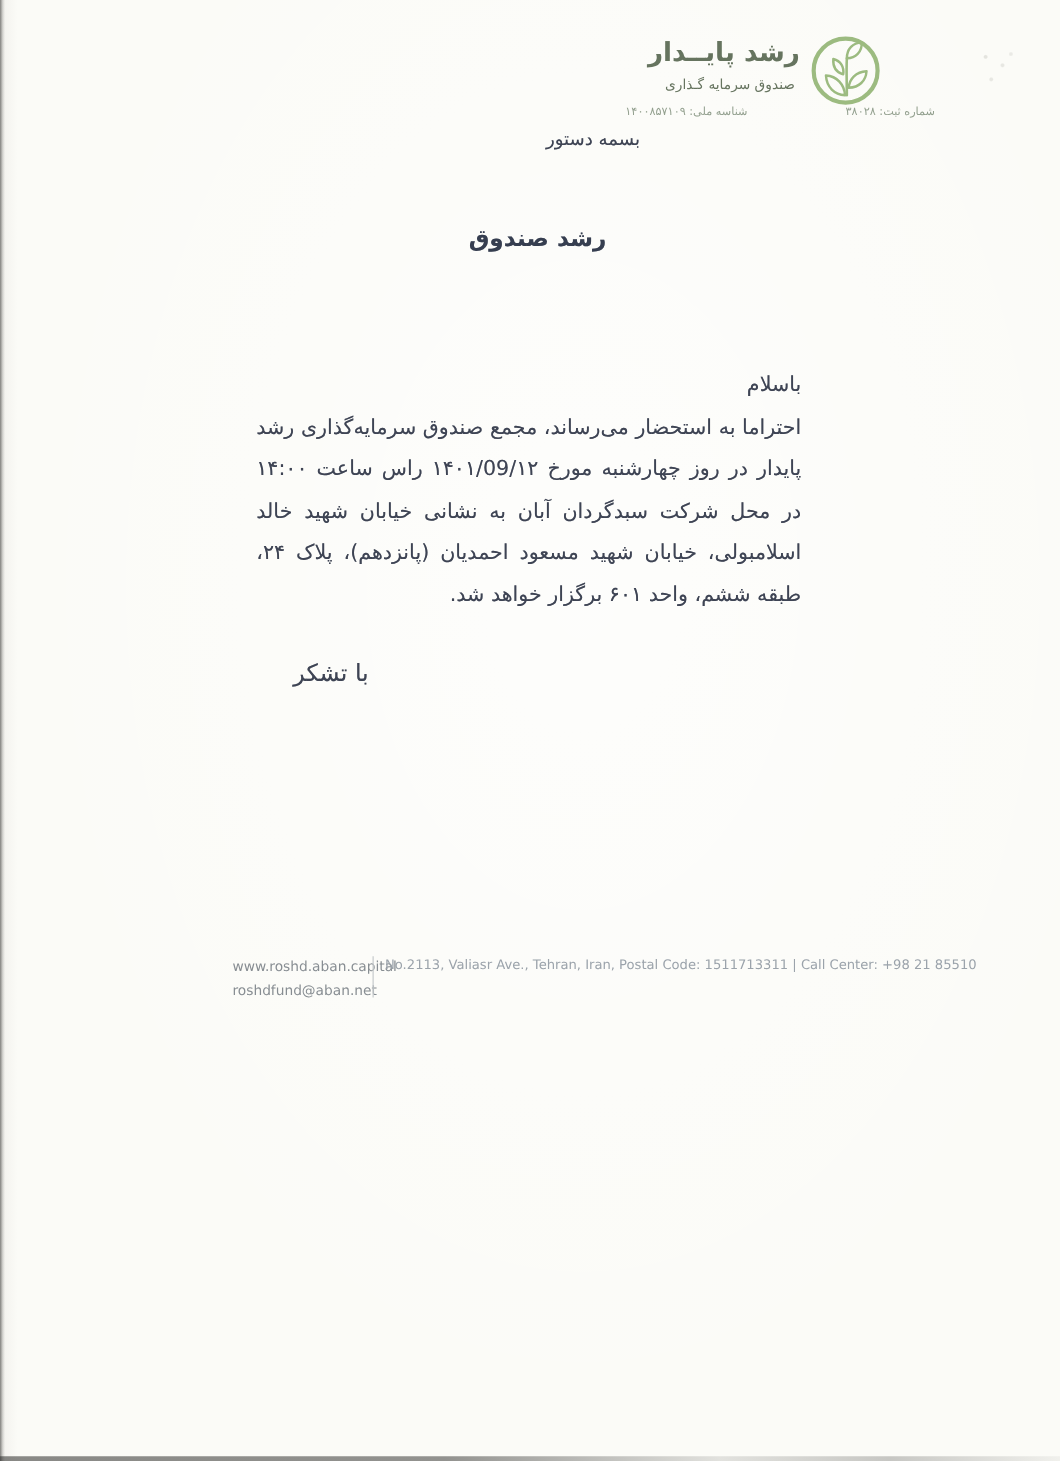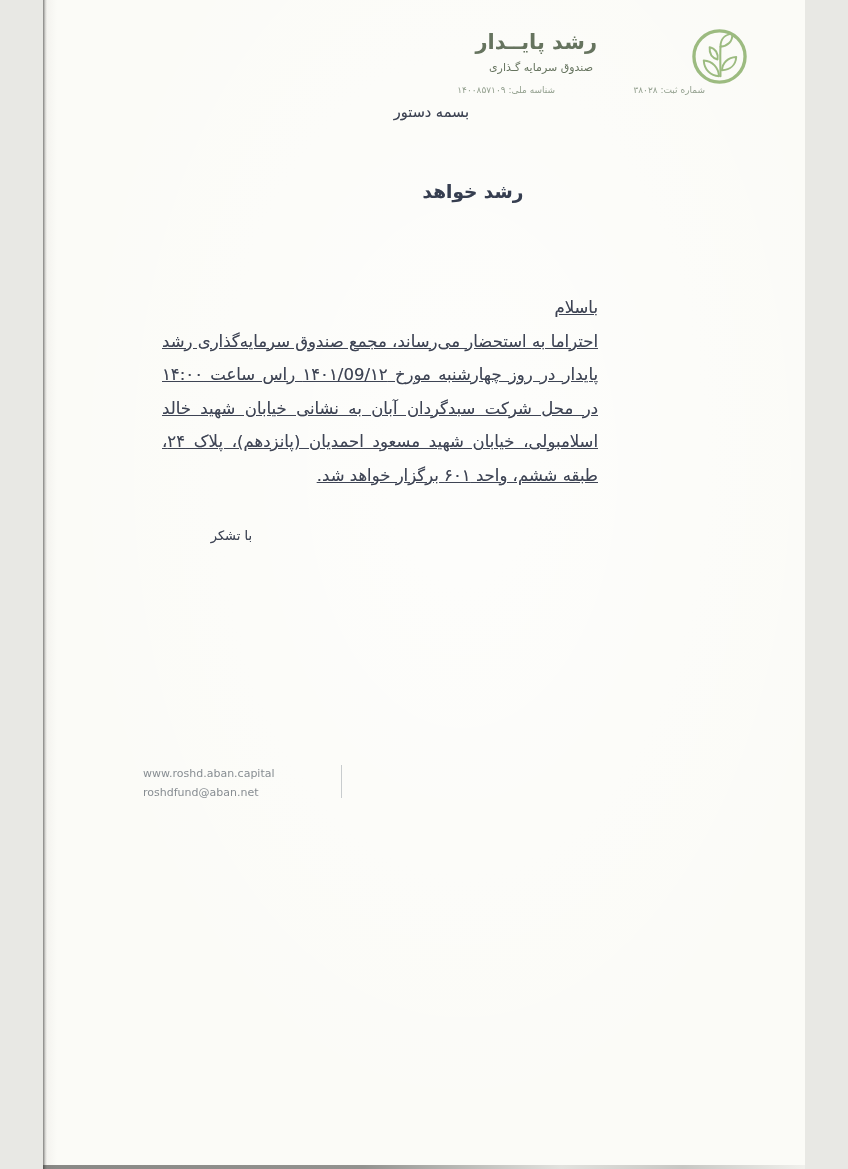--- a/index.html
+++ b/index.html
@@ -11,21 +11,21 @@
     --link-ink:#878d92;
     --footer-fa-ink:#a0a69e;
     --footer-en-ink:#9ba3ab;
     --paper:#fbfbf7;
   }
   *{margin:0;padding:0;box-sizing:border-box;}
   html,body{background:#e8e8e4;}
   body{font-family:"DejaVu Sans", sans-serif;}
   .paper{
     position:relative;
-    width:762px;height:1169px;
+    width:848px;height:1169px;
     margin:0 auto;
     background:
       radial-gradient(ellipse at 55% 40%, rgba(255,255,255,0.6), rgba(0,0,0,0) 70%),
       linear-gradient(90deg, #f1f0ec 0px, var(--paper) 14px),
       var(--paper);
     overflow:hidden;
   }
   
   .edge-left{position:absolute;left:0;top:0;width:4px;height:100%;
     background:linear-gradient(90deg, rgba(38,38,36,0.55), rgba(38,38,36,0.15) 55%, rgba(38,38,36,0));}
@@ -55,24 +55,24 @@
     text-shadow:0 0 0.5px rgba(62,68,84,0.5);}
   
   .doc-title{position:absolute;top:173px;left:230px;width:400px;
     direction:rtl;text-align:center;
     font-size:18.5px;font-weight:bold;color:var(--title-ink);line-height:37px;
     text-shadow:0 0 0.5px rgba(54,62,80,0.45);}
   
   .body-block{position:absolute;top:291px;right:207px;width:436px;
     direction:rtl;text-align:justify;
     font-size:16.5px;color:var(--ink);line-height:33.5px;
-    text-shadow:0 0 0.5px rgba(62,68,84,0.45);text-decoration:underline;}
+    text-shadow:0 0 0.5px rgba(62,68,84,0.45);}
   .body-block .salutation{text-align:right;}
   .closing{position:absolute;top:528px;right:553px;
-    direction:rtl;font-size:13px;color:var(--ink);
+    direction:rtl;font-size:19px;color:var(--ink);
     text-shadow:0 0 0.5px rgba(62,68,84,0.45);}
   
   .footer-links{position:absolute;top:764px;right:557px;width:105px;
     text-align:right;font-size:11px;color:var(--link-ink);line-height:19px;white-space:nowrap;}
   .footer-divider{position:absolute;top:765px;left:298px;width:1px;height:33px;background:#c8ccce;}
   .footer-address{position:absolute;top:763px;left:308px;width:430px;}
   .footer-fa{direction:rtl;text-align:right;font-size:10px;color:var(--footer-fa-ink);
     line-height:19px;white-space:nowrap;}
   .footer-en{direction:ltr;text-align:left;font-size:10.5px;color:var(--footer-en-ink);
     line-height:19px;white-space:nowrap;}
@@ -95,34 +95,35 @@
       <path d="M28 33 C22.5 31.5 19.5 27 20 20.5 C26 22 29 27 28 33 Z" stroke="var(--logo-green)" stroke-width="2" stroke-linejoin="round"></path>
     </svg>
   </div>
 
   <div class="reg-no">شماره ثبت: ۳۸۰۲۸</div>
   <div class="national-id">شناسه ملی: ۱۴۰۰۸۵۷۱۰۹</div>
 
   <div class="besmele">بسمه دستور</div>
 
   <div class="doc-title">
-    <div>رشد خواهد</div>
+    <div>رشد صندوق</div>
   </div>
 
   <div class="body-block">
     <div class="salutation">باسلام</div>
     <p>احتراما به استحضار می‌رساند، مجمع صندوق سرمایه‌گذاری رشد پایدار در روز چهارشنبه مورخ ۱۴۰۱/09/۱۲ راس ساعت ۱۴:۰۰ در محل شرکت سبدگردان آبان به نشانی خیابان شهید خالد اسلامبولی، خیابان شهید مسعود احمدیان (پانزدهم)، پلاک ۲۴، طبقه ششم، واحد ۶۰۱ برگزار خواهد شد.</p>
   </div>
 
   <div class="closing">با تشکر</div>
 
   <div class="footer-links">
     <div>www.roshd.aban.capital</div>
     <div>roshdfund@aban.net</div>
   </div>
   <div class="footer-divider"></div>
   <div class="footer-address">
+    <div class="footer-en">No.2113, Valiasr Ave., Tehran, Iran, Postal Code: 1511713311   |   Call Center: +98 21 85510</div>
   </div>
 
   <div class="smudge"></div>
   <div class="edge-left"></div>
   <div class="edge-bottom"></div>
 </div>
 
 </body></html>

